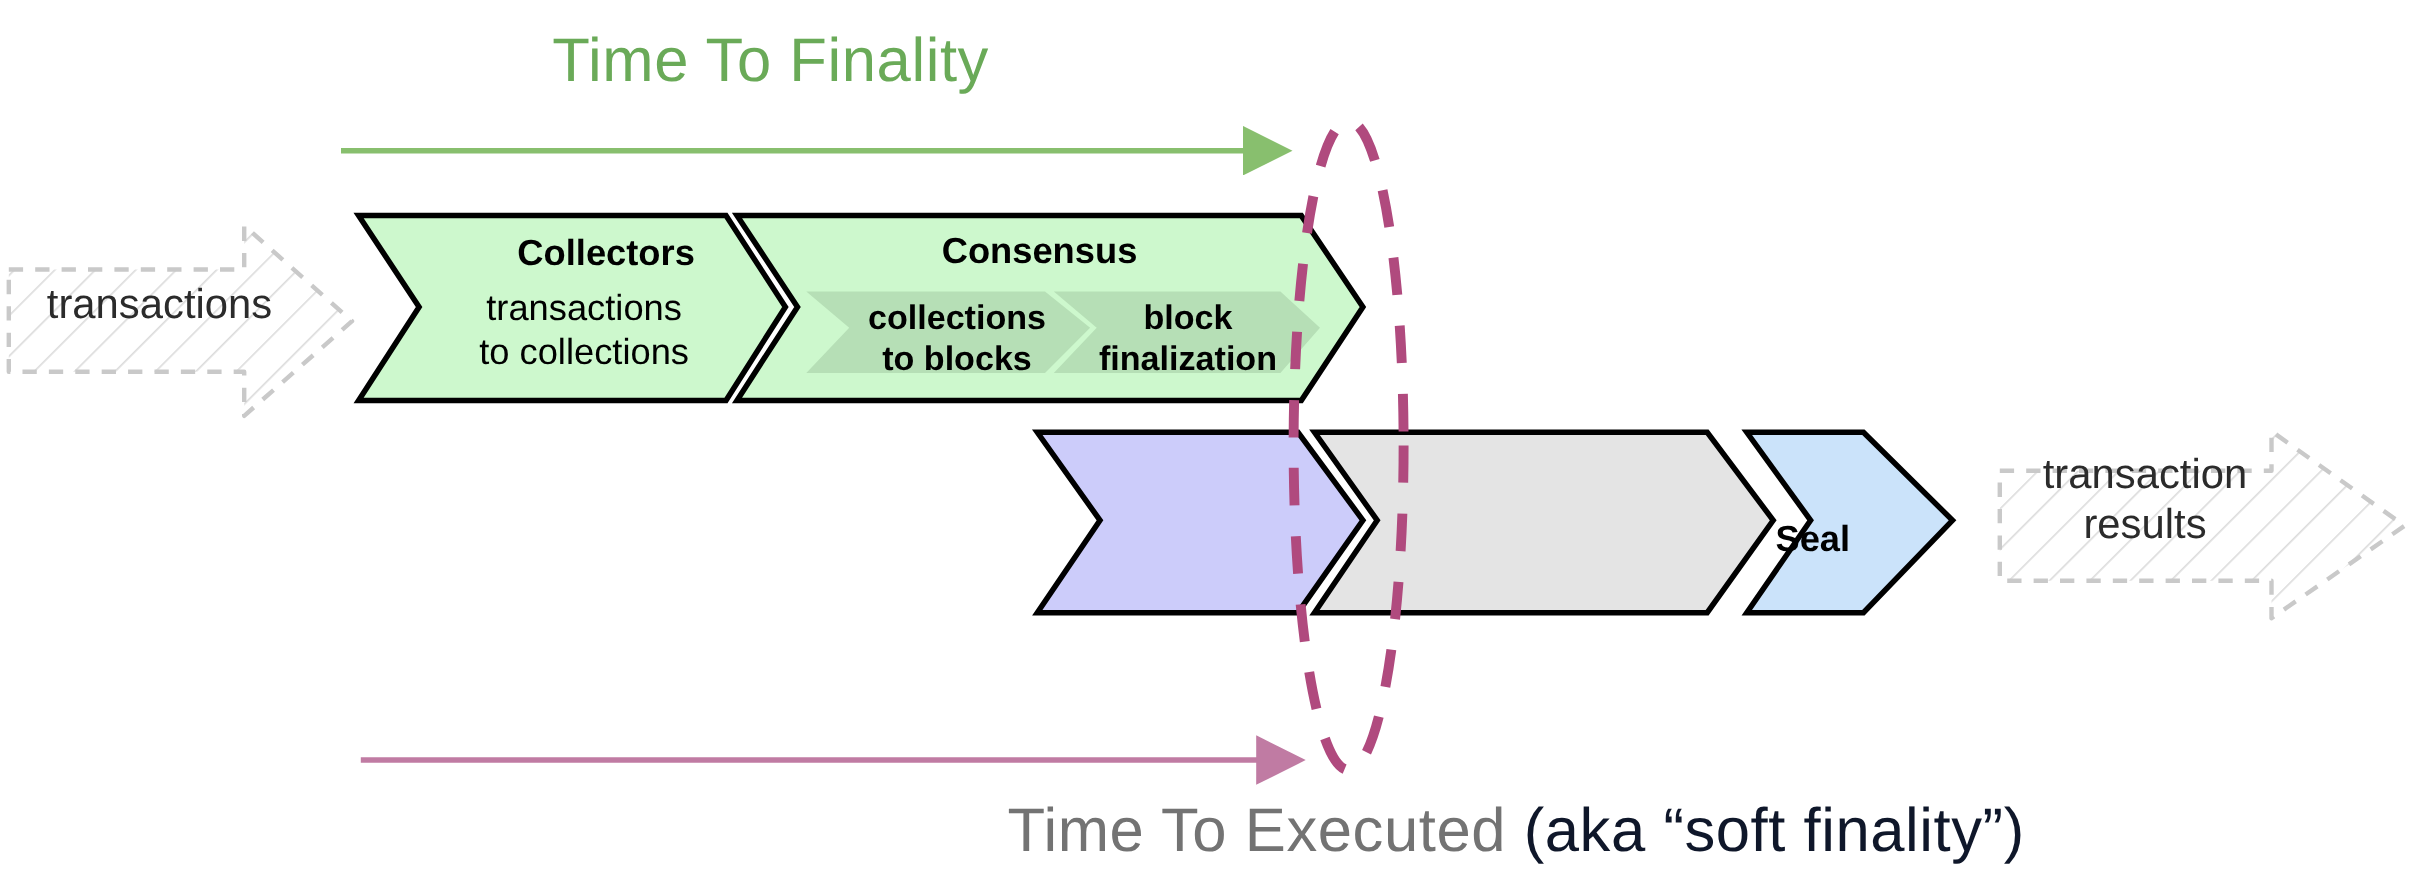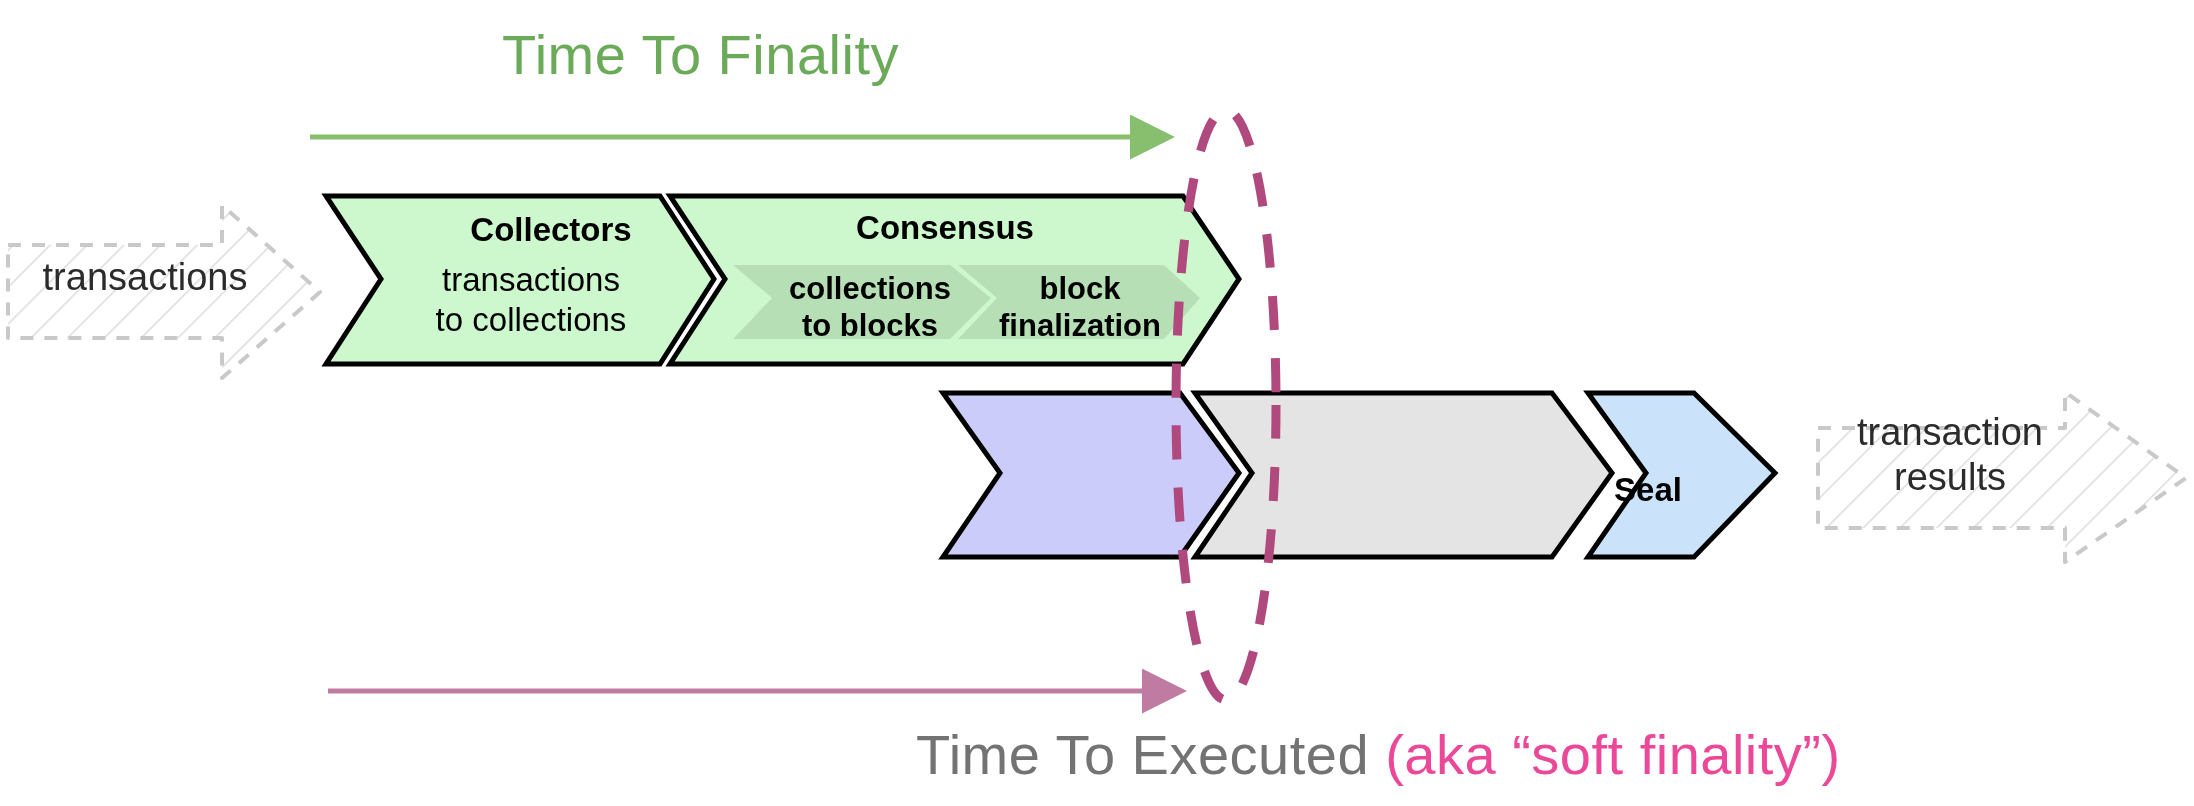--- a/index.html
+++ b/index.html
@@ -11,21 +11,21 @@
   #svgroot{position:absolute;left:0;top:0;width:2194px;height:806px;}
 
   .ttl-label{
     position:absolute;white-space:nowrap;
     font-size:56px;color:#6aaa58;font-weight:400;letter-spacing:.5px;
   }
   .tte-wrap{
     position:absolute;white-space:nowrap;font-size:56px;letter-spacing:.5px;
   }
   .tte-main{color:#737373;}
-  .tte-sub{color:#ec4899;}
+  .tte-sub{color:#0f172a;}
 
   .ghost-text{
     position:absolute;white-space:pre-line;text-align:center;
     color:#2b2b2b;font-size:38px;line-height:1.18;
   }
 
   .blk-text{
     position:absolute;white-space:pre-line;text-align:center;
     color:#000;line-height:1.2;
   }

